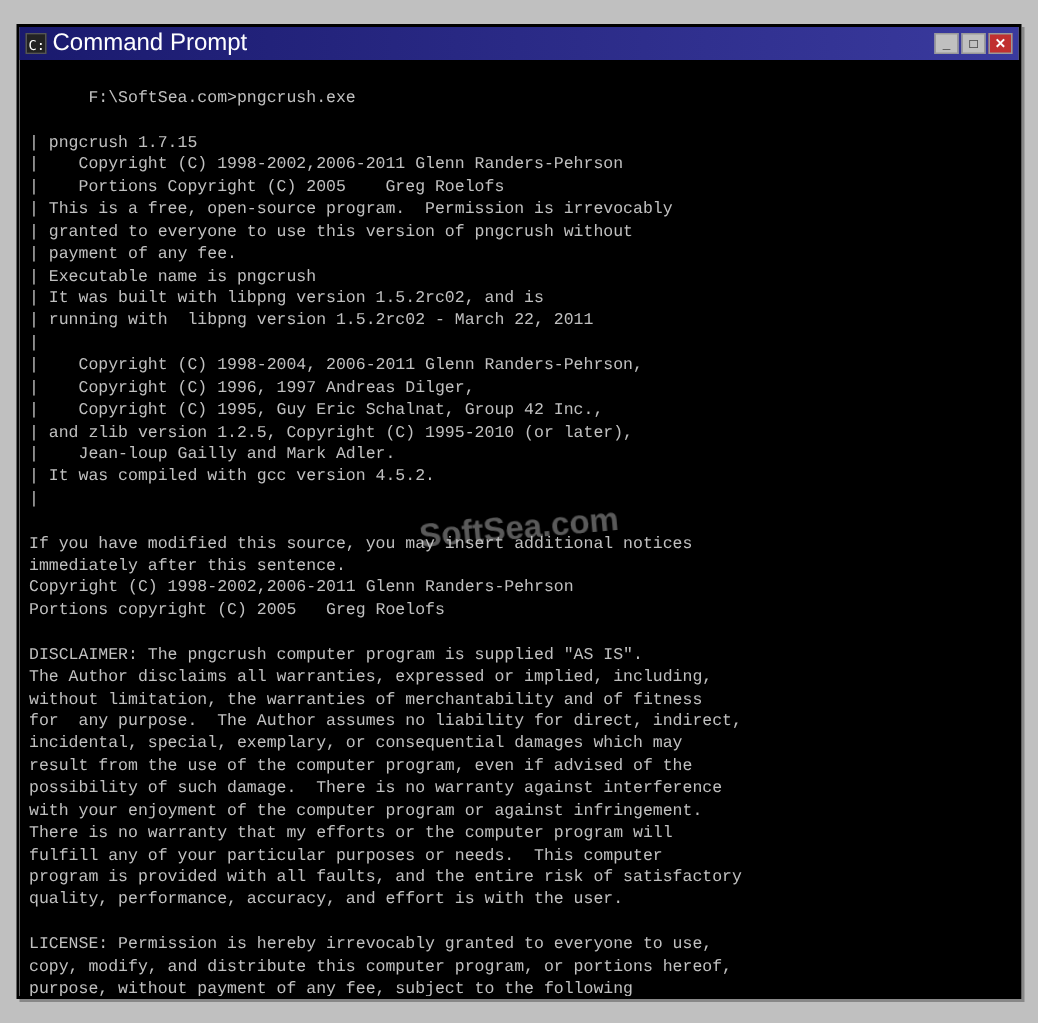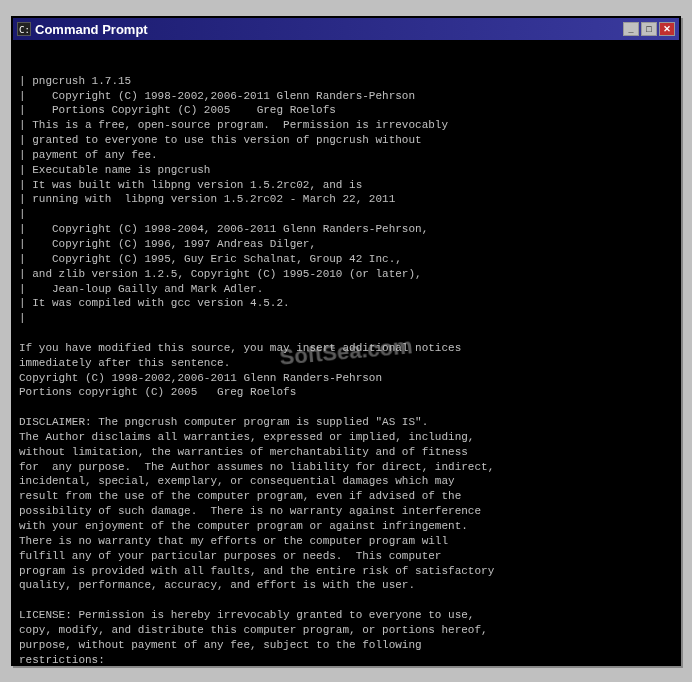--- a/index.html
+++ b/index.html
@@ -50,22 +50,22 @@
       border: 1px solid #555;
       font-size: 9px;
       color: white;
       display: flex;
       align-items: center;
       justify-content: center;
     }
 
     .title-bar-text {
       color: white;
-      font-size: 13px;
-      font-weight: bold;
+      font-size: 16px;
+      font-weight: normal;
     }
 
     .title-bar-buttons {
       display: flex;
       gap: 2px;
     }
 
     .tb-btn {
       width: 16px;
       height: 14px;
@@ -123,20 +123,21 @@
     </div>
     <div class="title-bar-buttons">
       <div class="tb-btn tb-btn-min">_</div>
       <div class="tb-btn tb-btn-max">□</div>
       <div class="tb-btn tb-btn-close">✕</div>
     </div>
   </div>
 
   <div style="position:relative; flex:1; display:flex; flex-direction:column; overflow:hidden;">
     <div class="terminal">
+      <span>F:\SoftSea.com&gt;pngcrush.exe</span>
       <span id="terminal-content">
 | pngcrush 1.7.15
 |    Copyright (C) 1998-2002,2006-2011 Glenn Randers-Pehrson
 |    Portions Copyright (C) 2005    Greg Roelofs
 | This is a free, open-source program.  Permission is irrevocably
 | granted to everyone to use this version of pngcrush without
 | payment of any fee.
 | Executable name is pngcrush
 | It was built with libpng version 1.5.2rc02, and is
 | running with  libpng version 1.5.2rc02 - March 22, 2011

